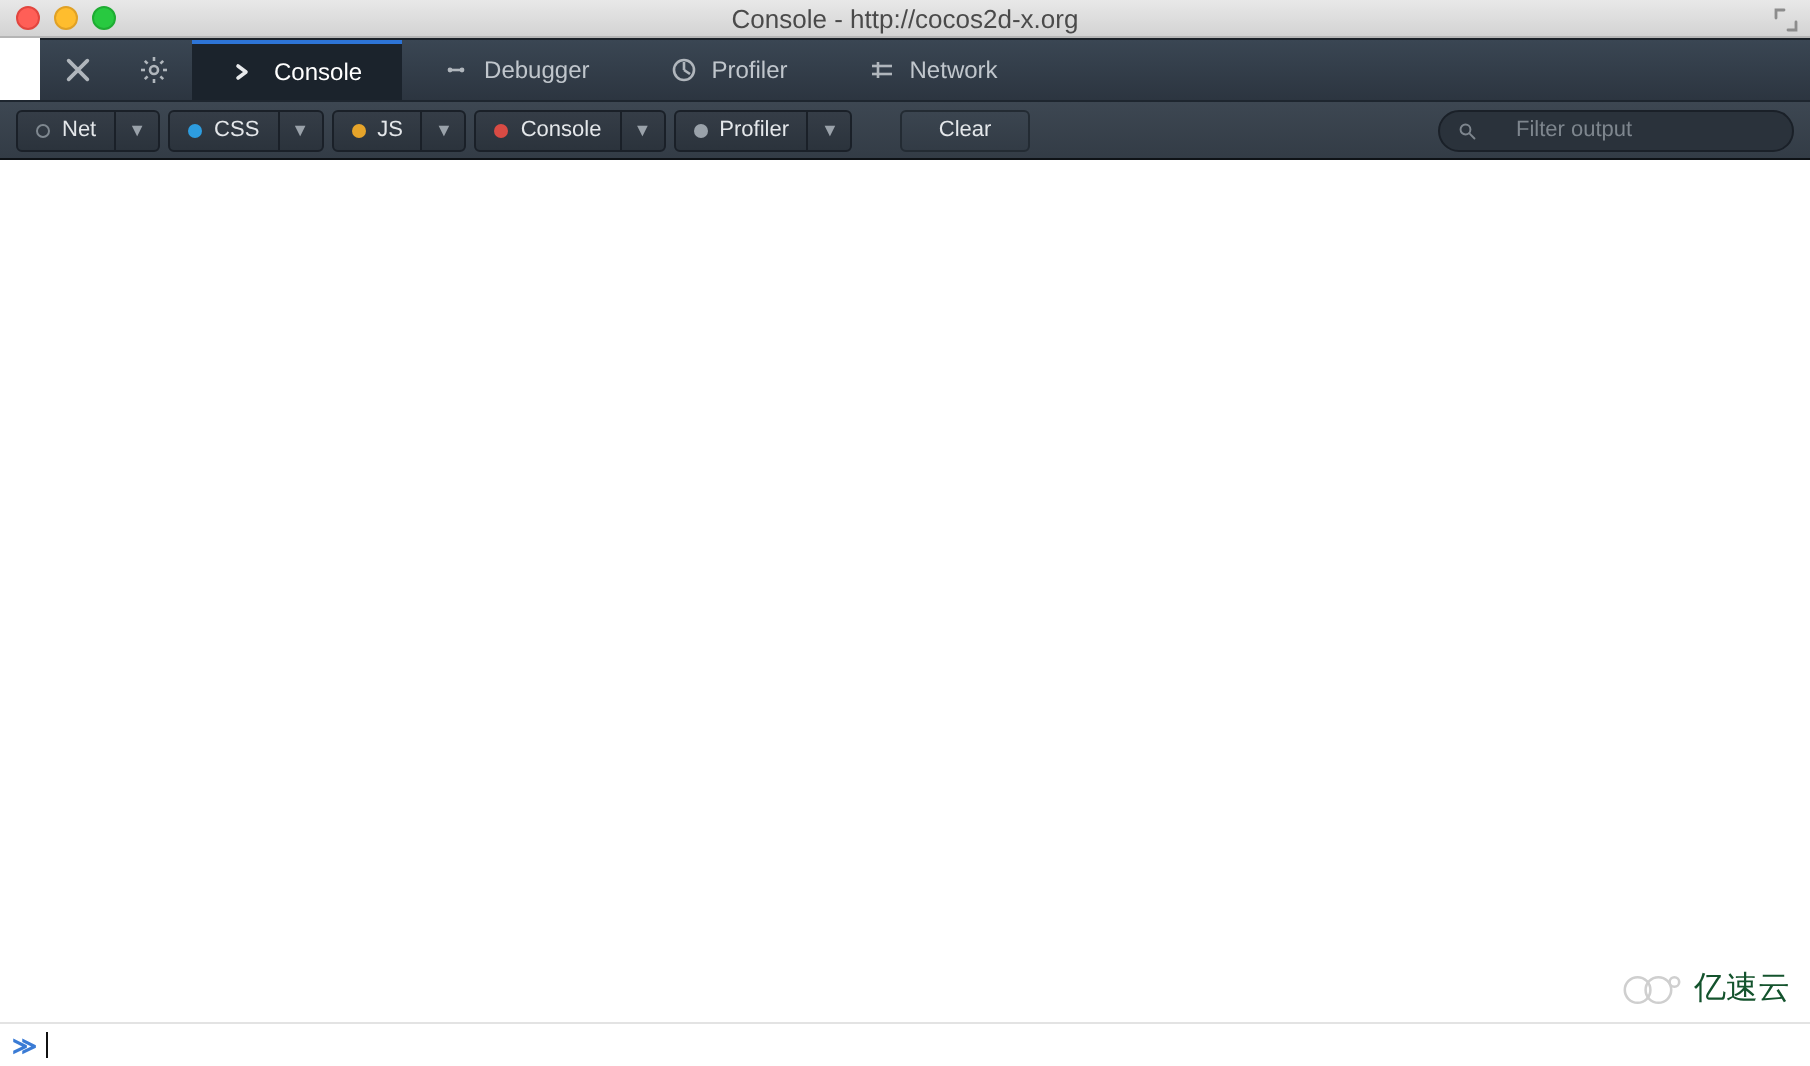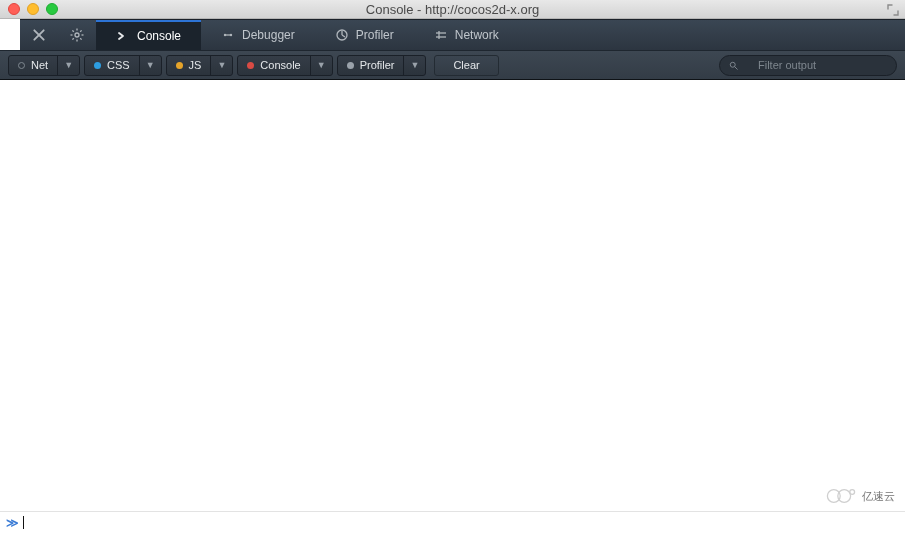--- a/index.html
+++ b/index.html
@@ -96,21 +96,21 @@
 .dot-log  { background: #9aa2aa; }
 .chev { color: #9aa2aa; font-size: 9px; }
 .clearbtn {
   background: linear-gradient(#3b4550, #323b45);
   border: 1px solid #232b33;
   border-radius: 3px;
   height: 21px;
   color: #e4e7ea;
   font-size: 11px;
   padding: 0 18px;
-  margin-left: 4px;
+  margin-left: 20px;
   display: flex; align-items: center;
 }
 .spacer { flex: 1; }
 .searchwrap {
   background: #2a323b;
   border: 1px solid #1a2028;
   border-radius: 11px;
   height: 21px;
   width: 178px;
   display: flex; align-items: center;
@@ -120,21 +120,21 @@
 .searchwrap input {
   background: transparent; border: none; outline: none;
   color: #cfd4d9; font-size: 11px; width: 100%;
 }
 .searchwrap input::placeholder { color: #7e868e; }
 .mag { color: #7e868e; width: 11px; height: 11px; }
 
 .content { flex: 1; background: #fff; position: relative; }
 .watermark {
   position: absolute; right: 10px; bottom: 6px;
-  color: #737373; font-size: 11px; display: flex; align-items: center; gap: 5px;
+  color: #14532d; font-size: 16px; display: flex; align-items: center; gap: 5px;
 }
 .watermark svg { width: 32px; height: 18px; }
 
 .promptrow {
   height: 22px;
   border-top: 1px solid #e3e3e3;
   display: flex; align-items: center;
   padding: 0 6px;
   gap: 4px;
 }

